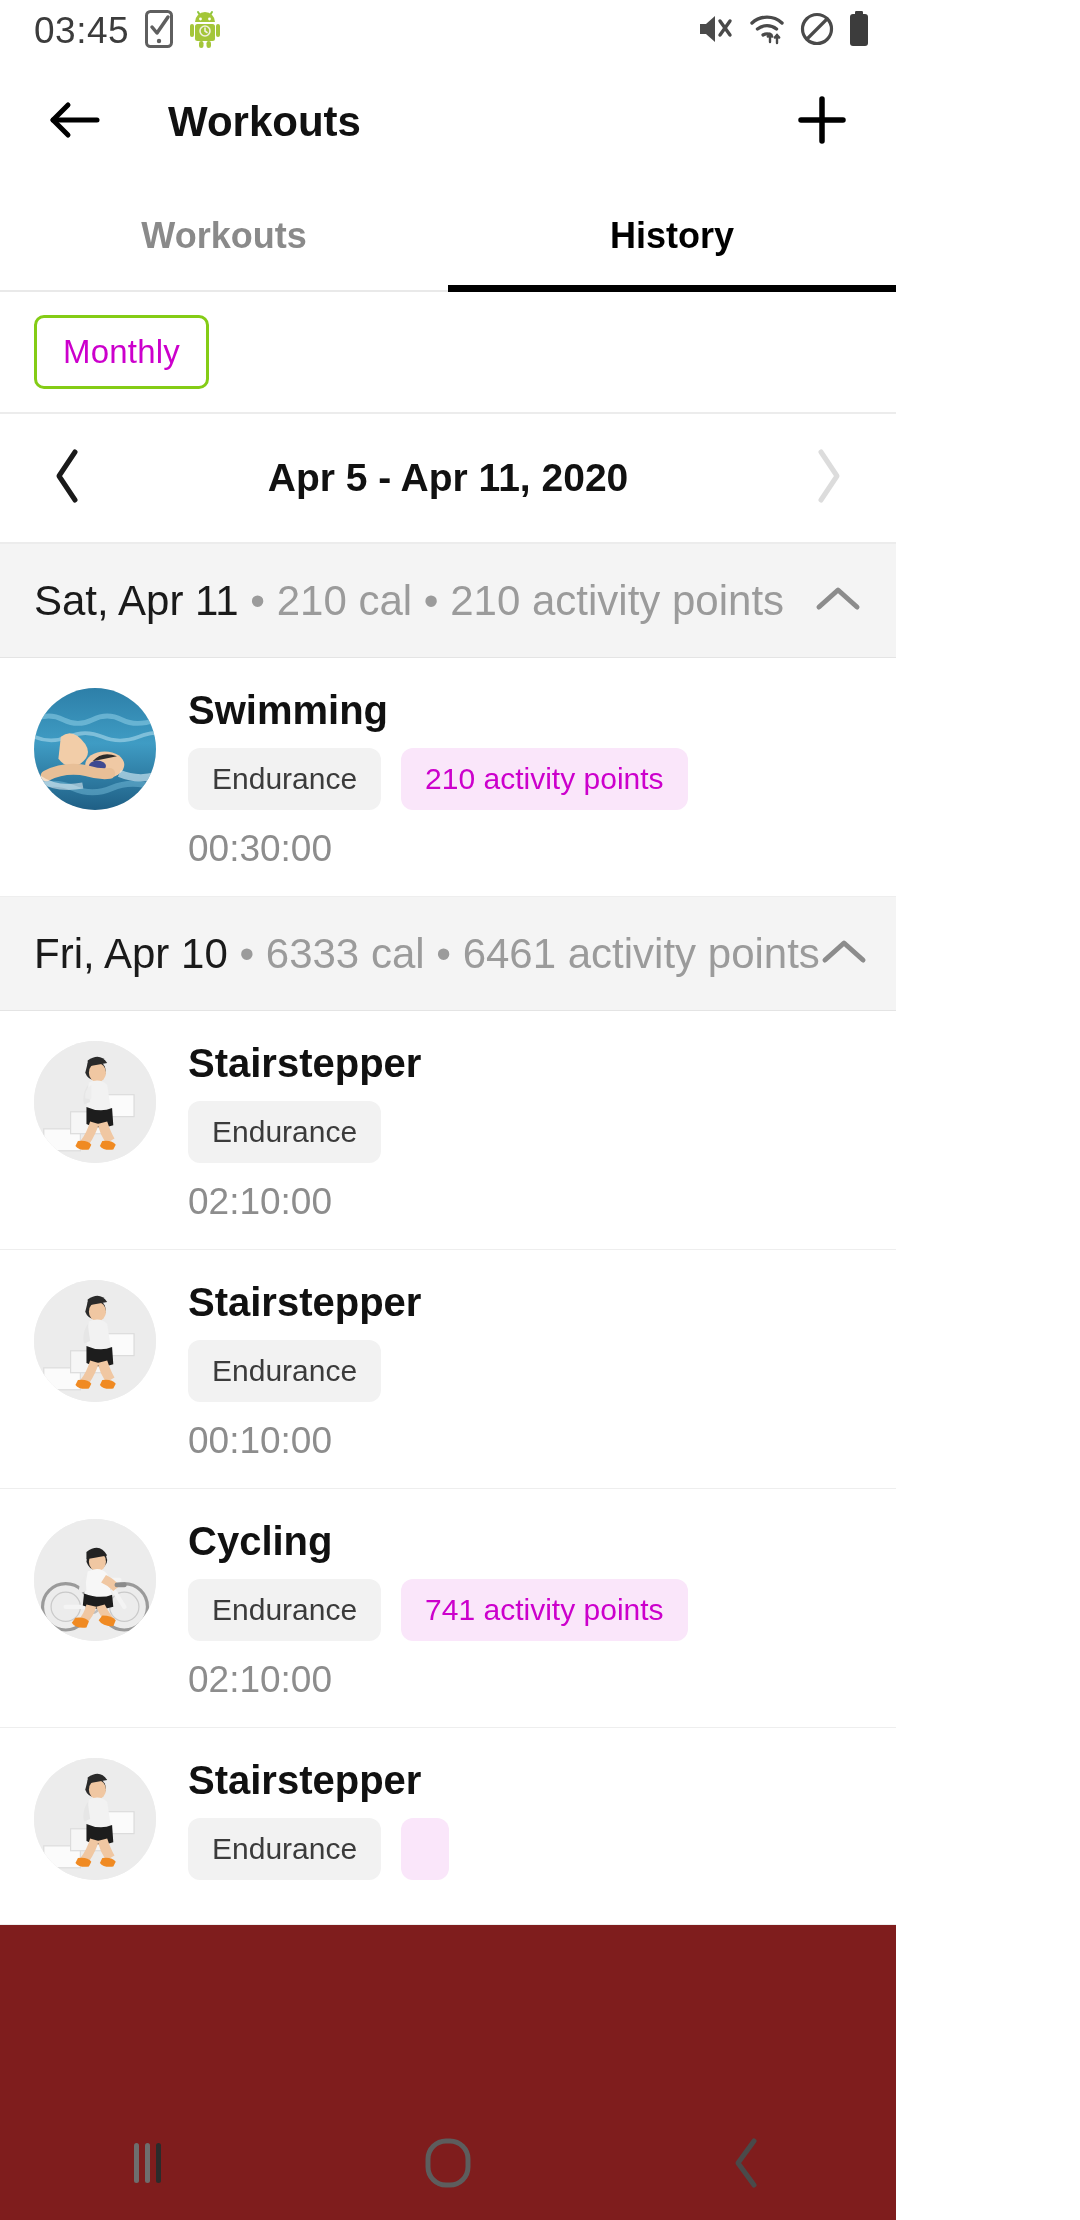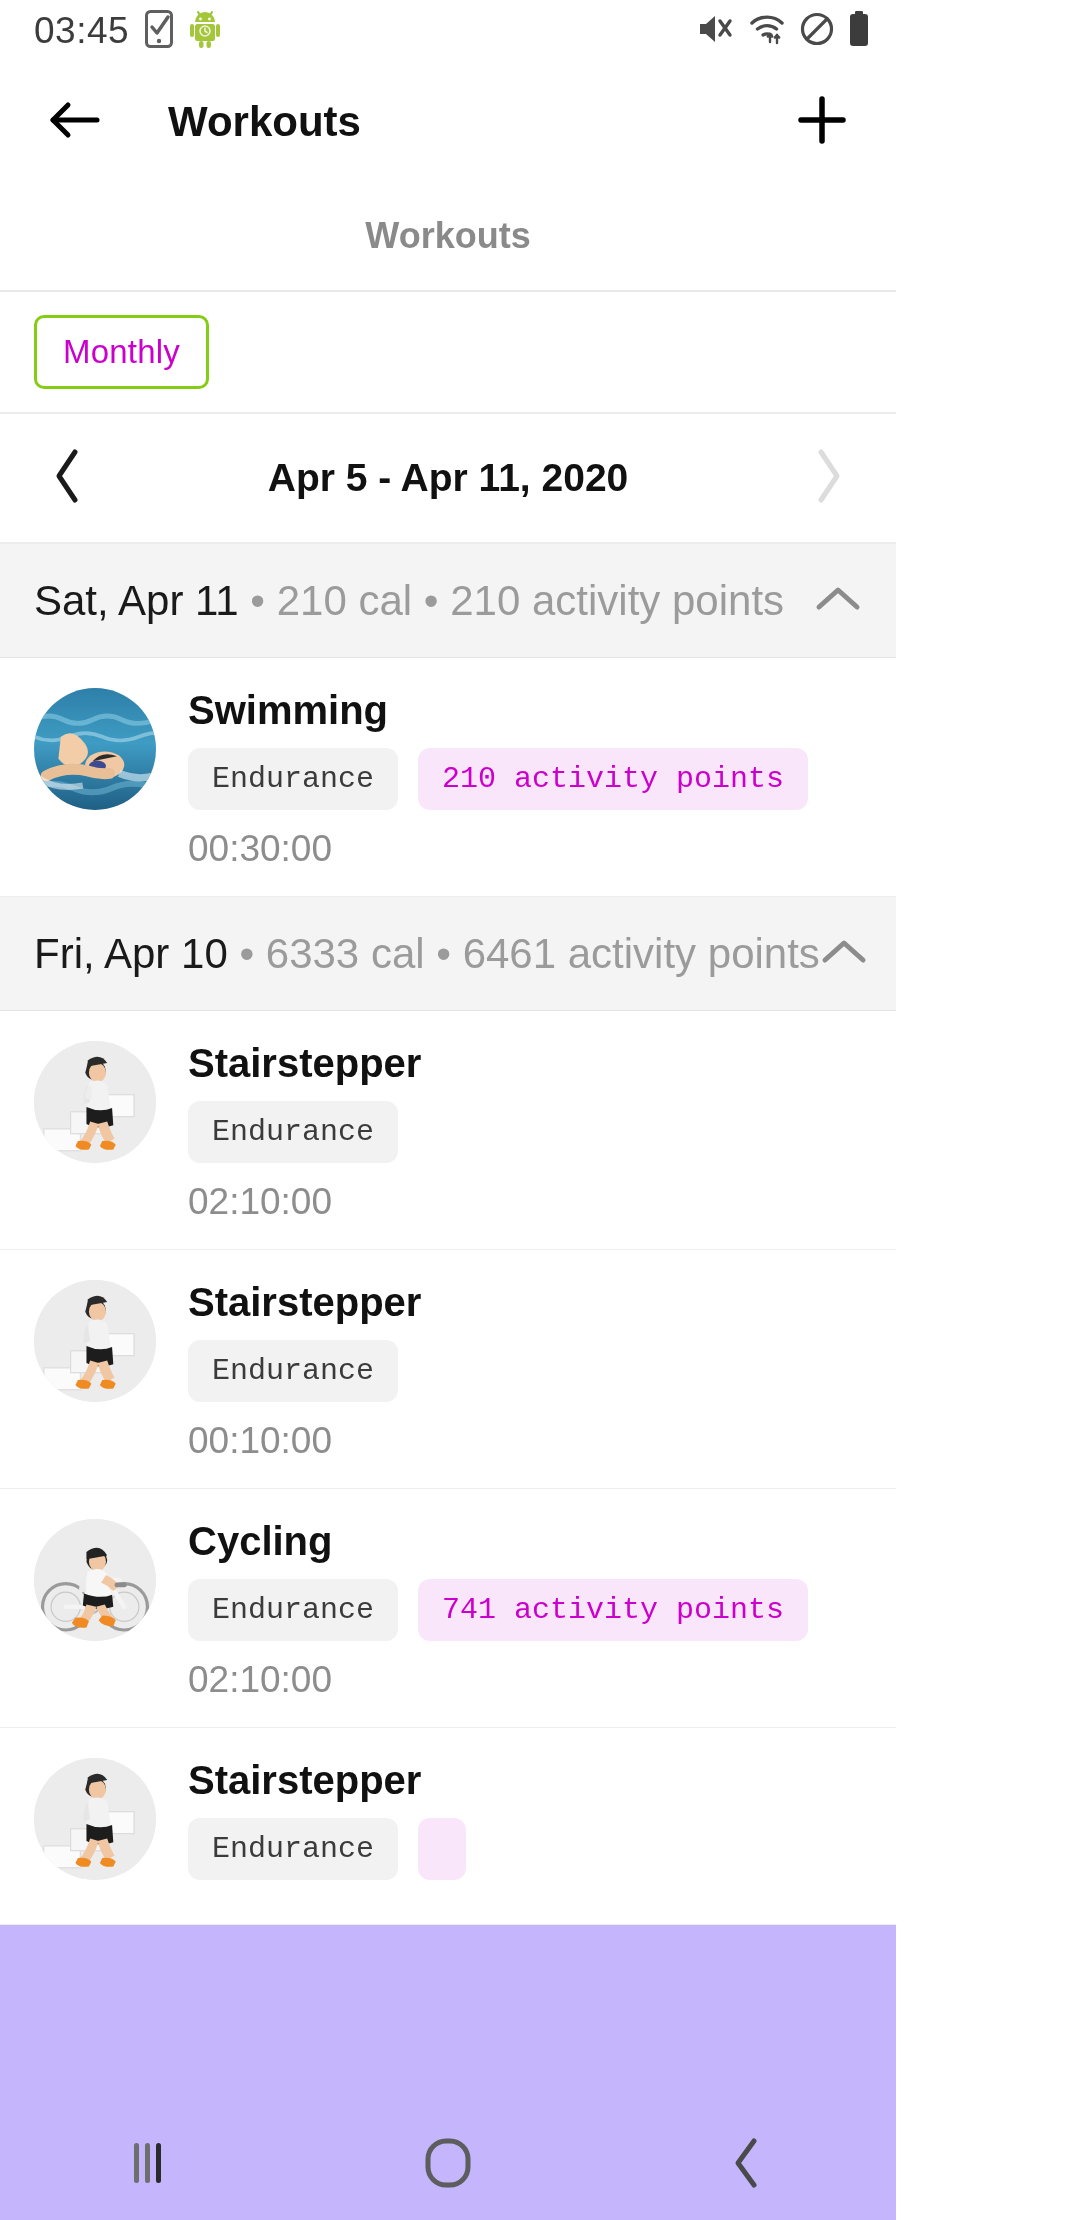--- a/index.html
+++ b/index.html
@@ -2,21 +2,21 @@
 <html><head>
 <meta charset="utf-8">
 <style>
   * { box-sizing: border-box; margin: 0; padding: 0; }
   html, body {
     width: 1080px; height: 2220px;
     background: #ffffff;
     font-family: "Liberation Sans", sans-serif;
     overflow: hidden;
   }
-  .screen { position: relative; width: 896px; height: 2220px; background: #c4b5fd; }
+  .screen { position: relative; width: 896px; height: 2220px; background: #7f1d1d; }
 
   
   .statusbar {
     height: 62px; width: 100%;
     display: flex; align-items: center;
     padding: 0 26px 0 34px;
     background: #fff;
   }
   .sb-left { display: flex; align-items: center; gap: 16px; }
   .sb-time { font-size: 37px; color: #3c3c3c; letter-spacing: .5px; font-weight: 400; }
@@ -96,21 +96,21 @@
     align-items: flex-start;
   }
   .avatar {
     width: 122px; height: 122px; border-radius: 50%;
     flex: 0 0 122px; overflow: hidden; margin-right: 32px;
     background: #ededed; position: relative;
   }
   .avatar svg { display: block; width: 100%; height: 100%; }
   .w-body { flex: 1; min-width: 0; }
   .w-title { font-size: 40px; font-weight: 700; color: #111; margin-bottom: 16px; line-height: 1.1; }
-  .w-chips { display: flex; gap: 20px; align-items: center; font-family: Liberation Mono, monospace; }
+  .w-chips { display: flex; gap: 20px; align-items: center; }
   .chip {
     height: 62px; padding: 0 24px; border-radius: 12px;
     display: flex; align-items: center; font-size: 30px;
   }
   .chip.type { background: #f2f2f2; color: #3b3b3b; }
   .chip.points { background: #fae6fa; color: #cc00cc; }
   .w-duration { font-size: 37px; color: #8d8d8d; margin-top: 18px; }
 
   
   .navbar {
@@ -200,20 +200,23 @@
         <svg width="52" height="52" viewBox="0 0 52 52">
           <path d="M26 5 V47 M5 26 H47" stroke="#000" stroke-width="5.5" stroke-linecap="round"></path>
         </svg>
       </span>
     </div>
   </div>
 
   <div class="tabs">
     <div class="tab">
       <span>Workouts</span>
+    </div>
+    <div class="tab active">
+      <span>History</span>
     </div>
   </div>
 
   <div class="filters">
     <div class="filter-btn outline">
       <span>Monthly</span>
     </div>
   </div>
 
   <div class="weeknav">

